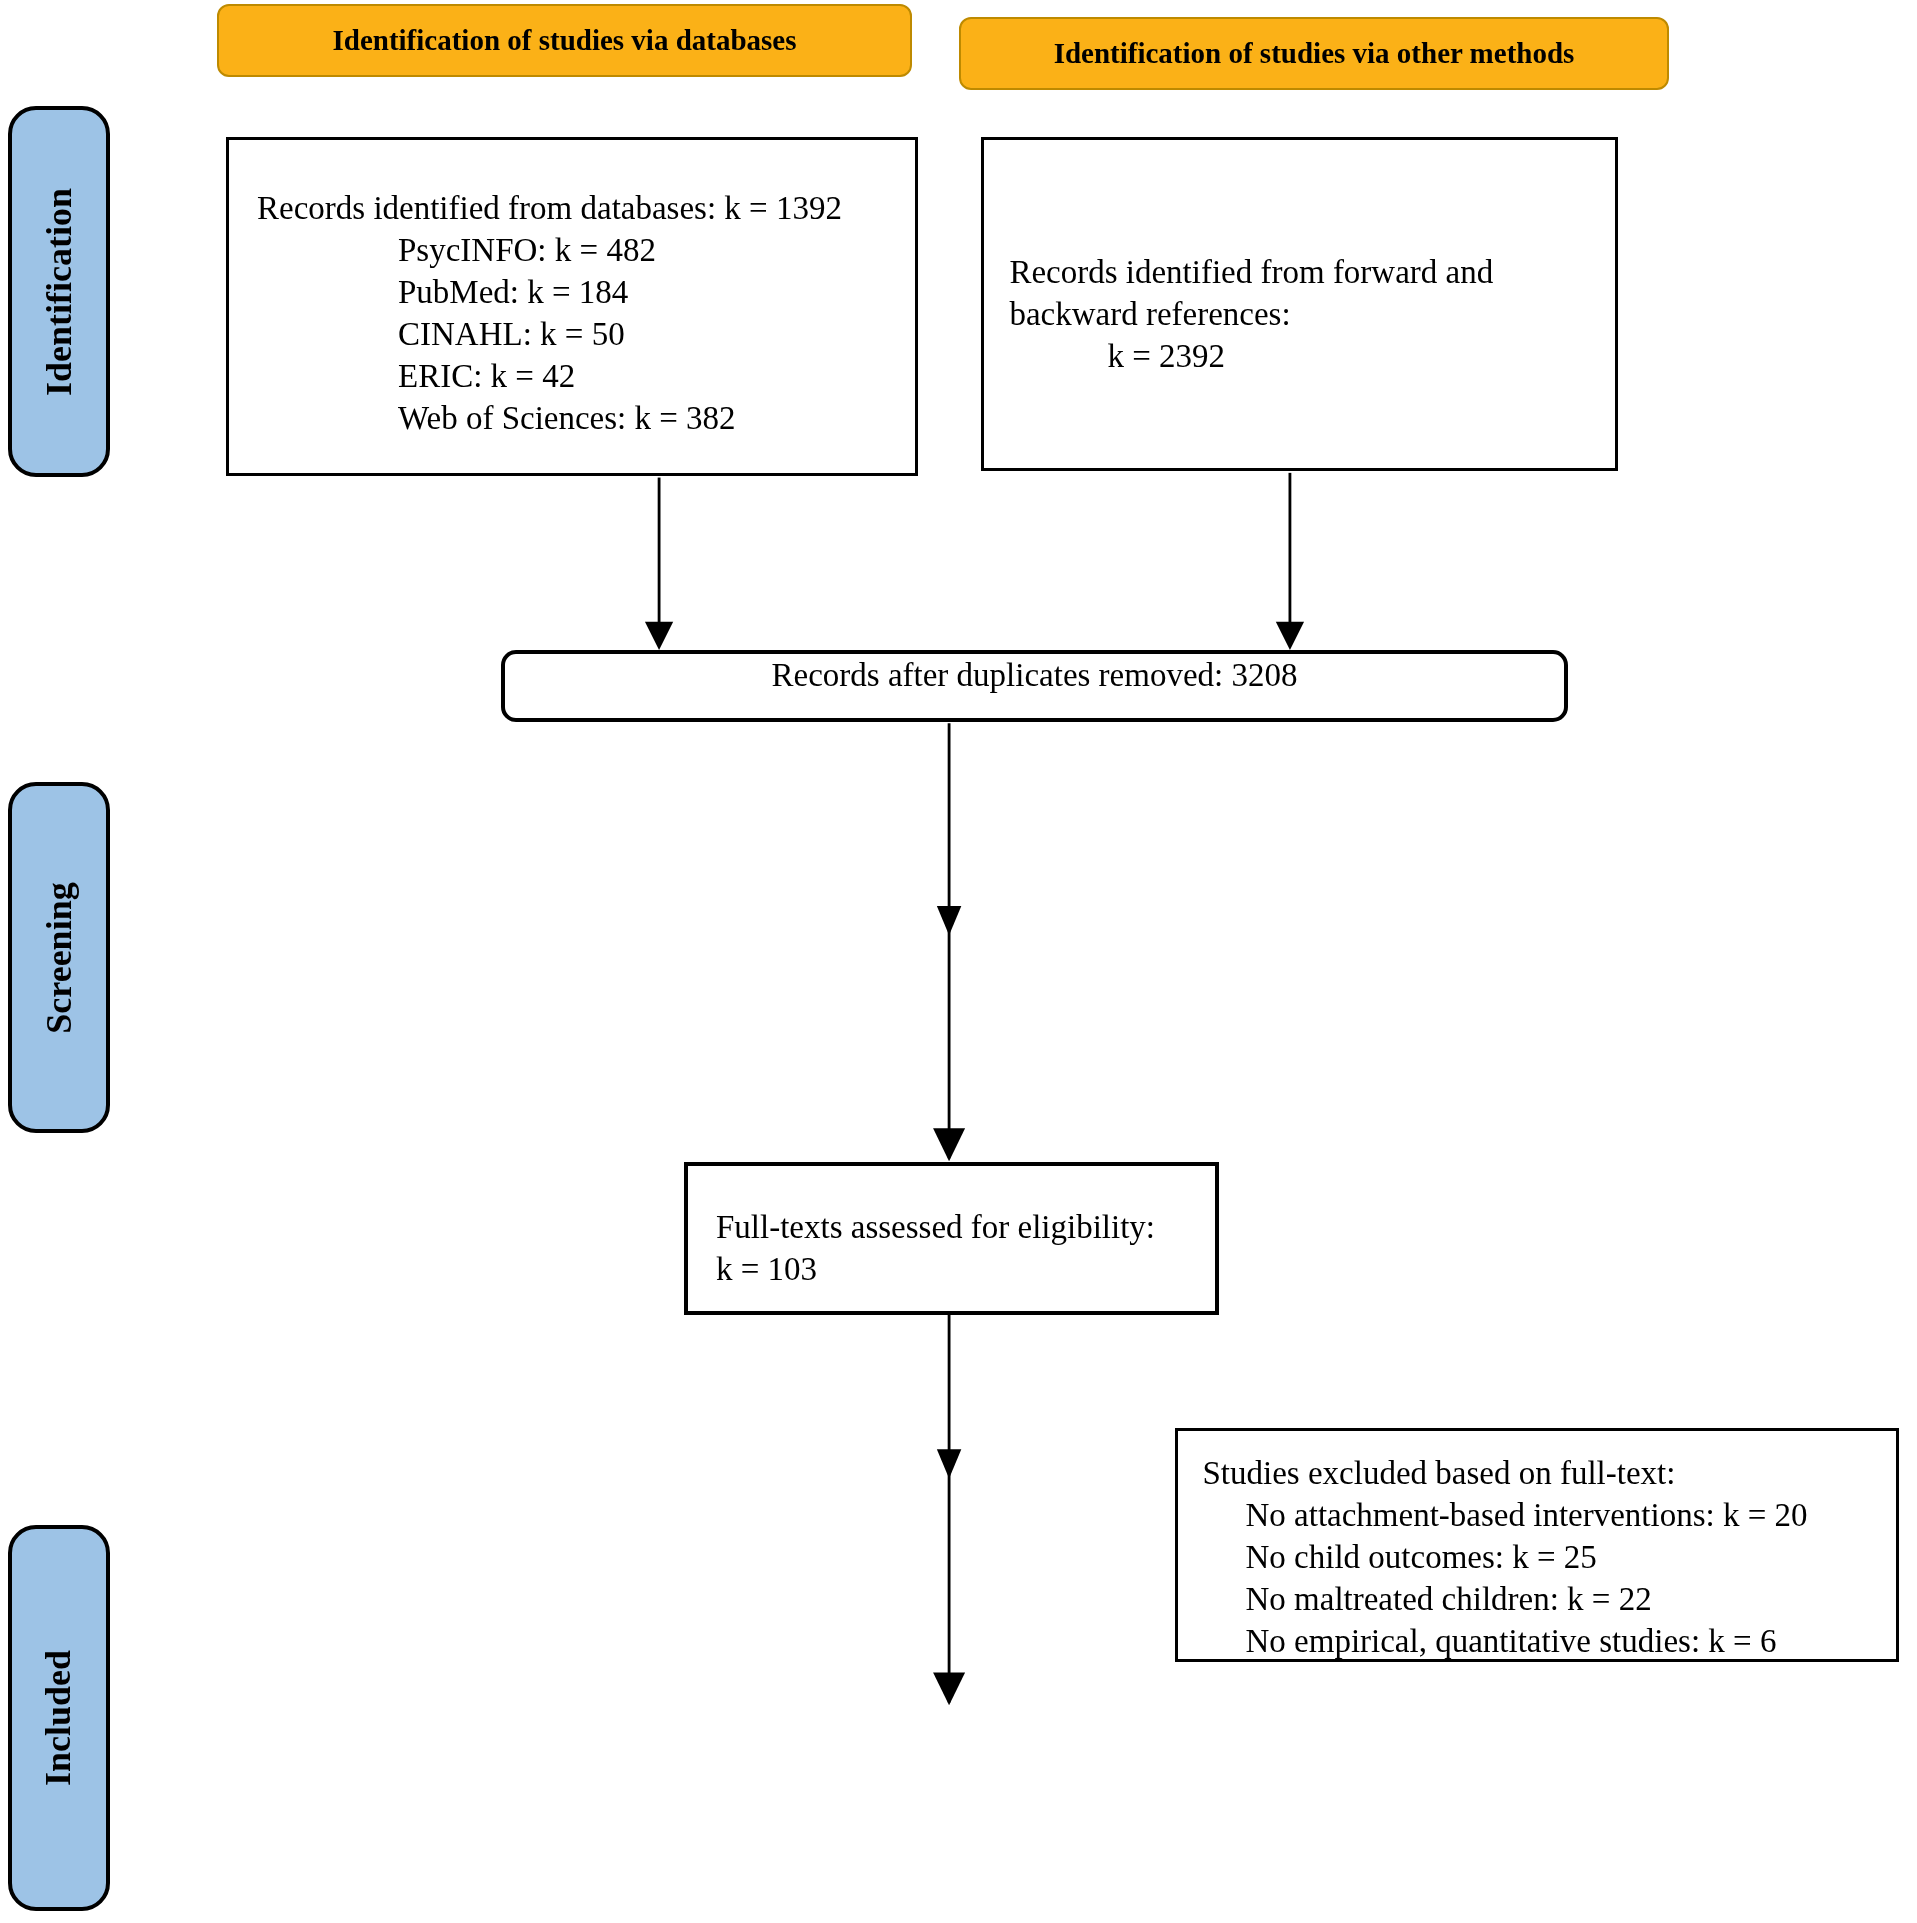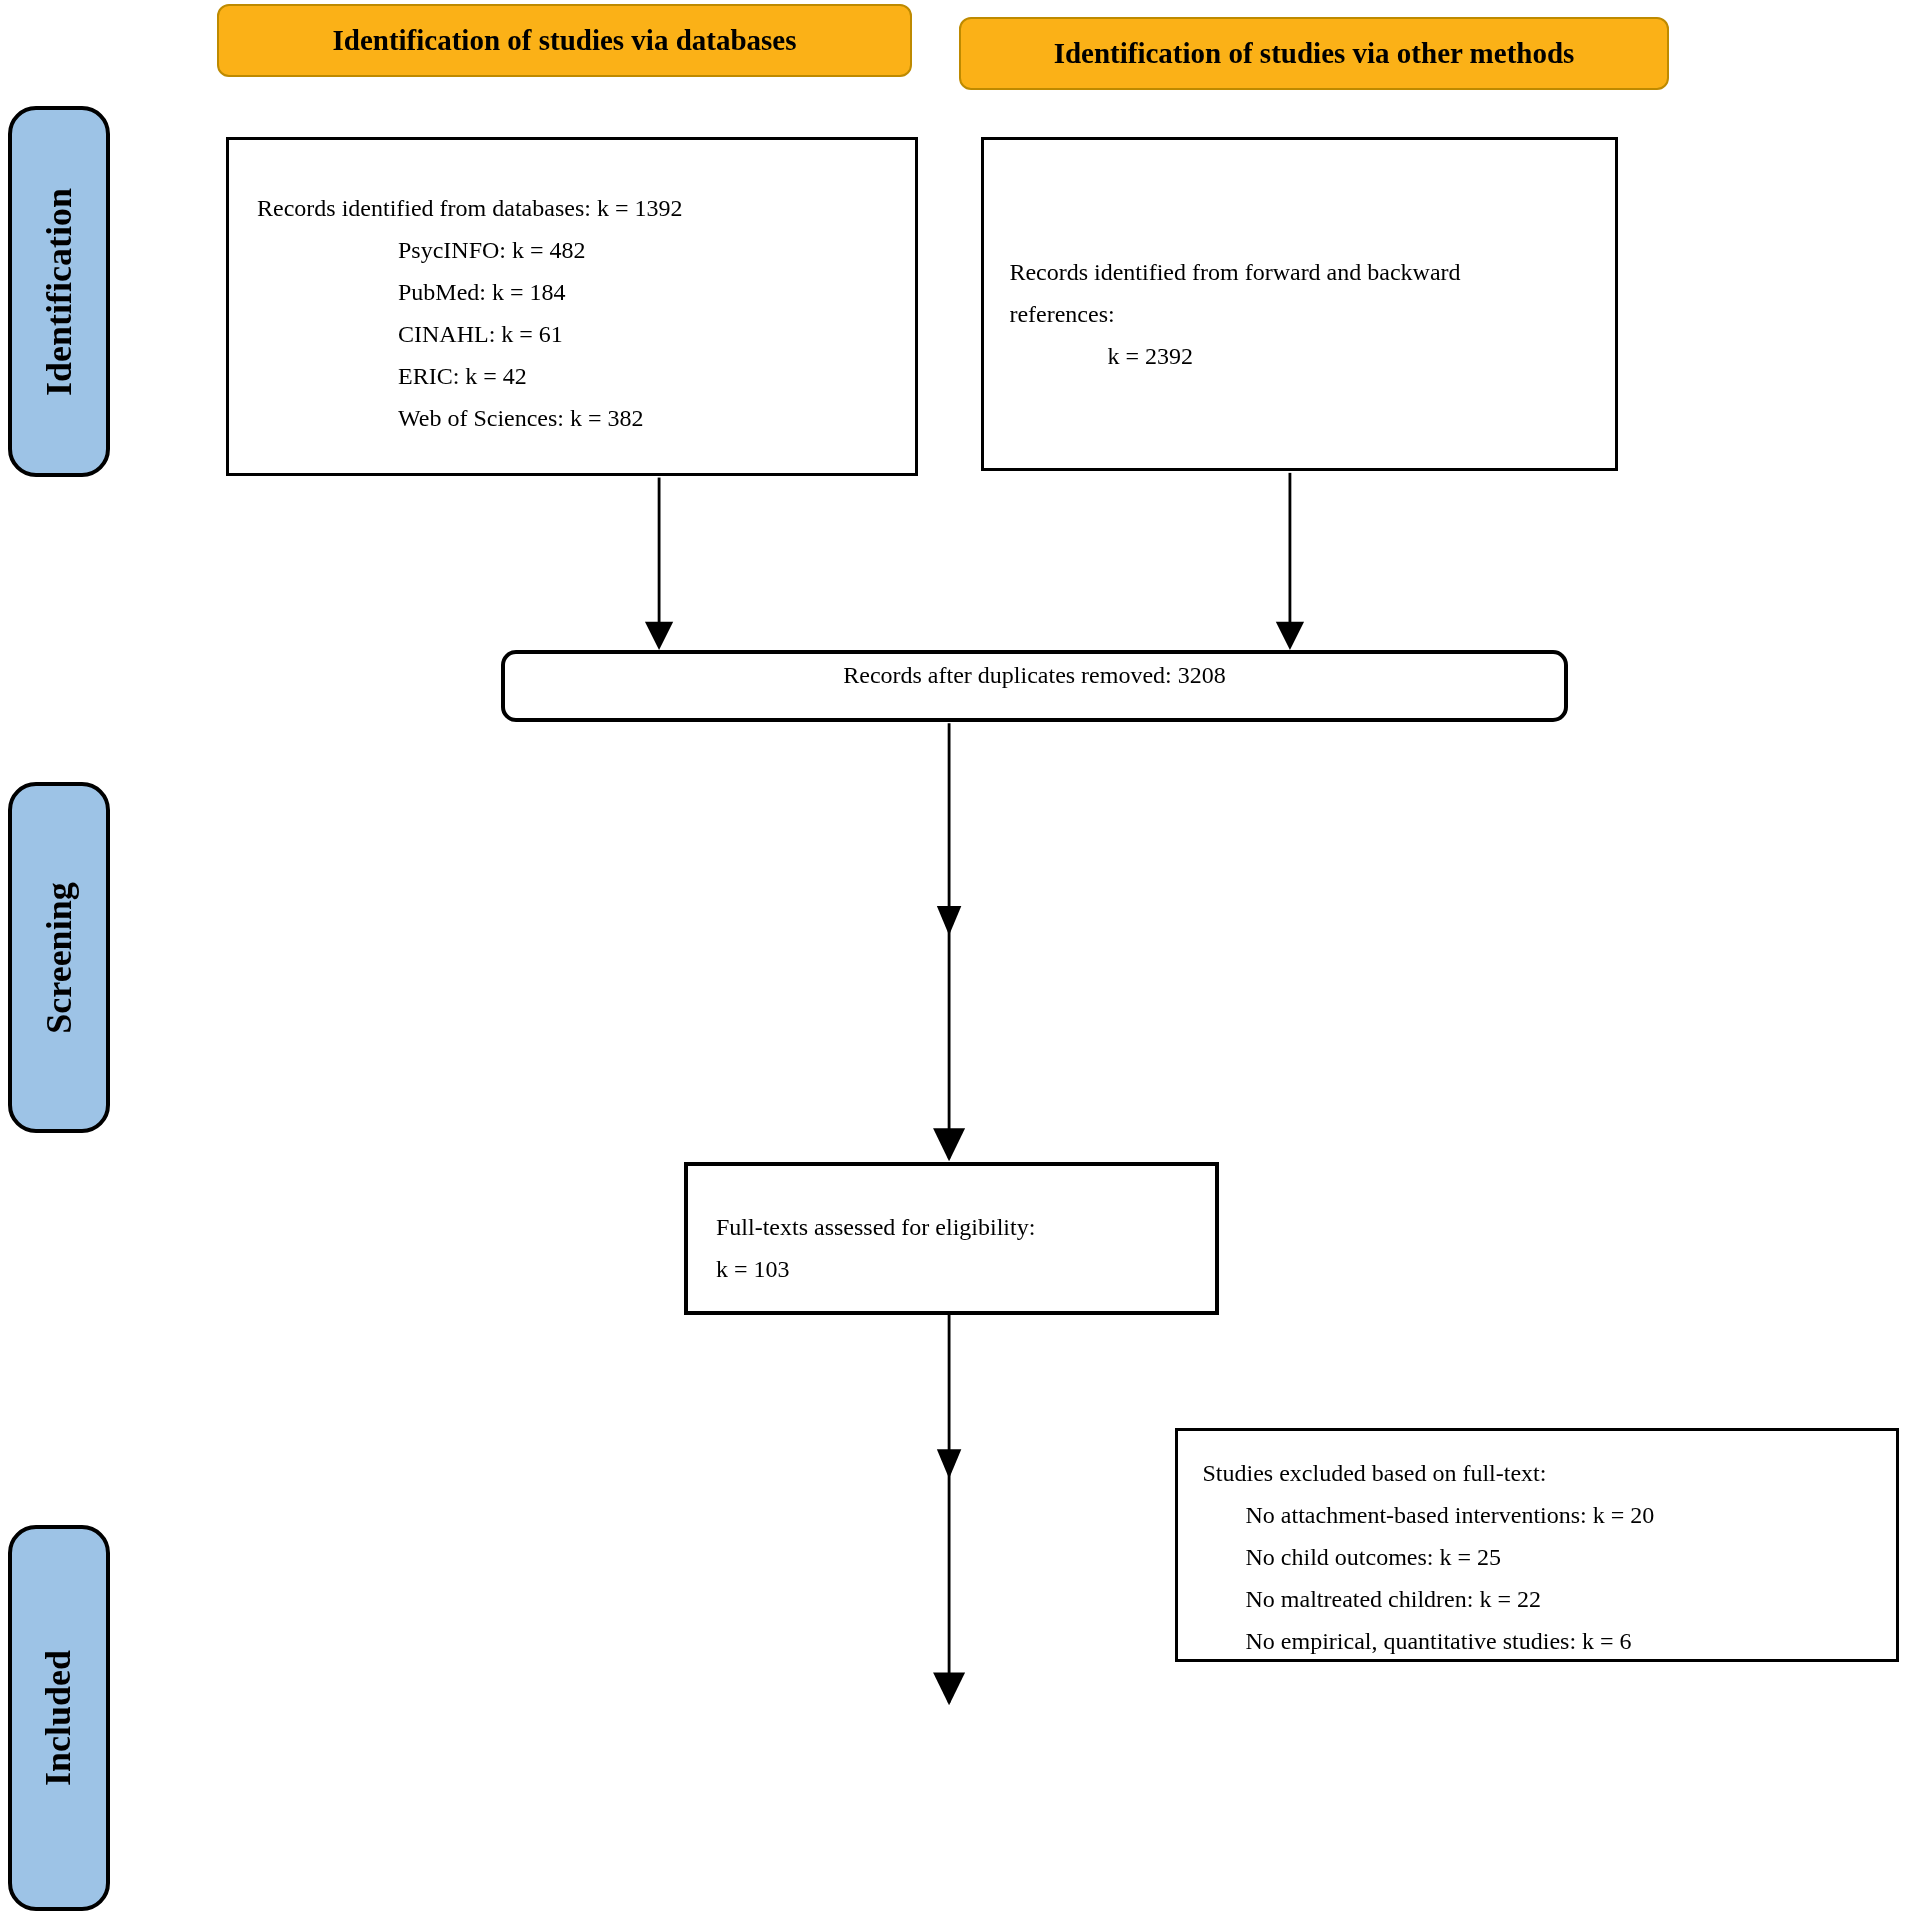--- a/index.html
+++ b/index.html
@@ -52,21 +52,21 @@
   #stage-identification { left: 7.5px; top: 106px;  width: 102px; height: 371px; }
   #stage-screening      { left: 7.5px; top: 782px;  width: 102px; height: 351px; }
   #stage-included       { left: 7.5px; top: 1525px; width: 102px; height: 386px; }
 
   
   .pbox {
     position: absolute;
     box-sizing: border-box;
     background: #ffffff;
     border: 3.8px solid #000000;
-    font-size: 24px;
+    font-size: 33px;
     line-height: 42px;
   }
   .pbox .line { display: block; }
   .indent-150 { margin-left: 141px; }
   .indent-110 { margin-left: 104px; }
   .indent-104 { margin-left: 98px; }
   .indent-46  { margin-left: 43px; }
 
   #box-databases {
     left: 226px; top: 137px; width: 692px; height: 339px;
@@ -130,21 +130,21 @@
     <span>Screening</span>
   </div>
   <div id="stage-included" class="stage">
     <span>Included</span>
   </div>
 
   <div id="box-databases" class="pbox">
     <span class="line">Records identified from databases: k = 1392</span>
     <span class="line indent-150">PsycINFO: k = 482</span>
     <span class="line indent-150">PubMed: k = 184</span>
-    <span class="line indent-150">CINAHL: k = 61</span>
+    <span class="line indent-150">CINAHL: k = 50</span>
     <span class="line indent-150">ERIC: k = 42</span>
     <span class="line indent-150">Web of Sciences: k = 382</span>
   </div>
 
   <div id="box-other" class="pbox">
     <span class="line wrap-545">Records identified from forward and backward references:</span>
     <span class="line indent-104">k = 2392</span>
   </div>
 
   <div id="box-duplicates" class="pbox">

